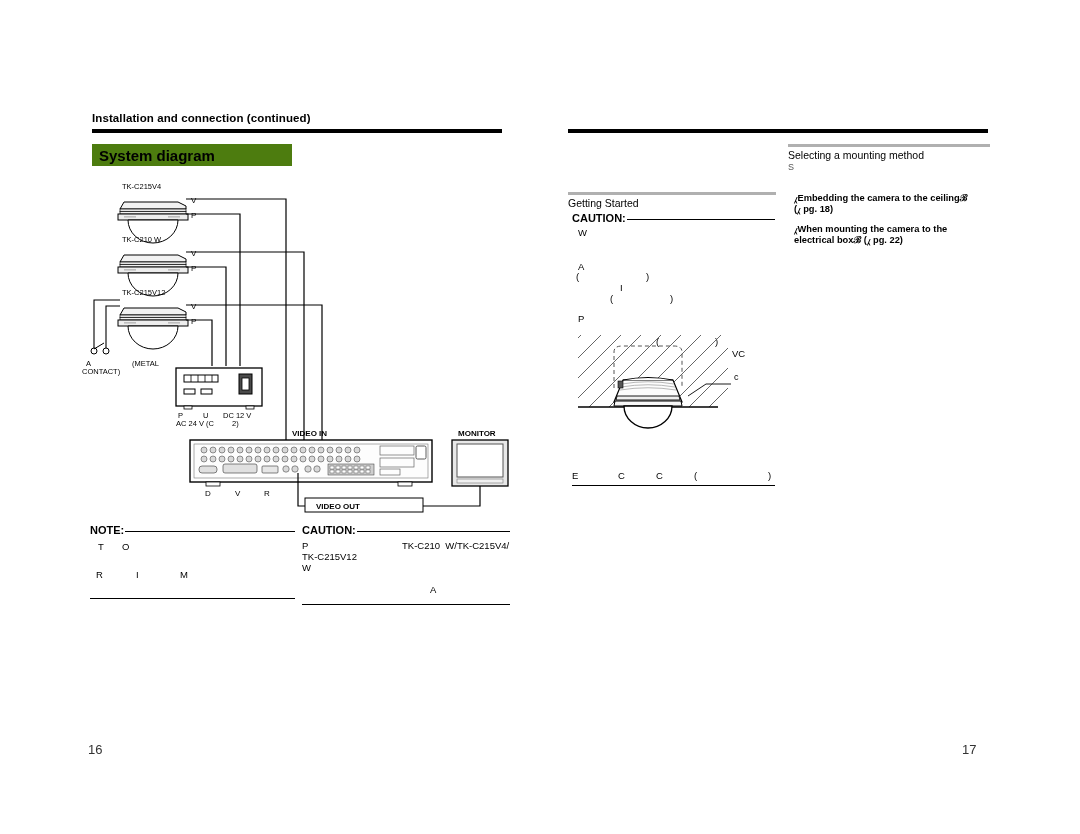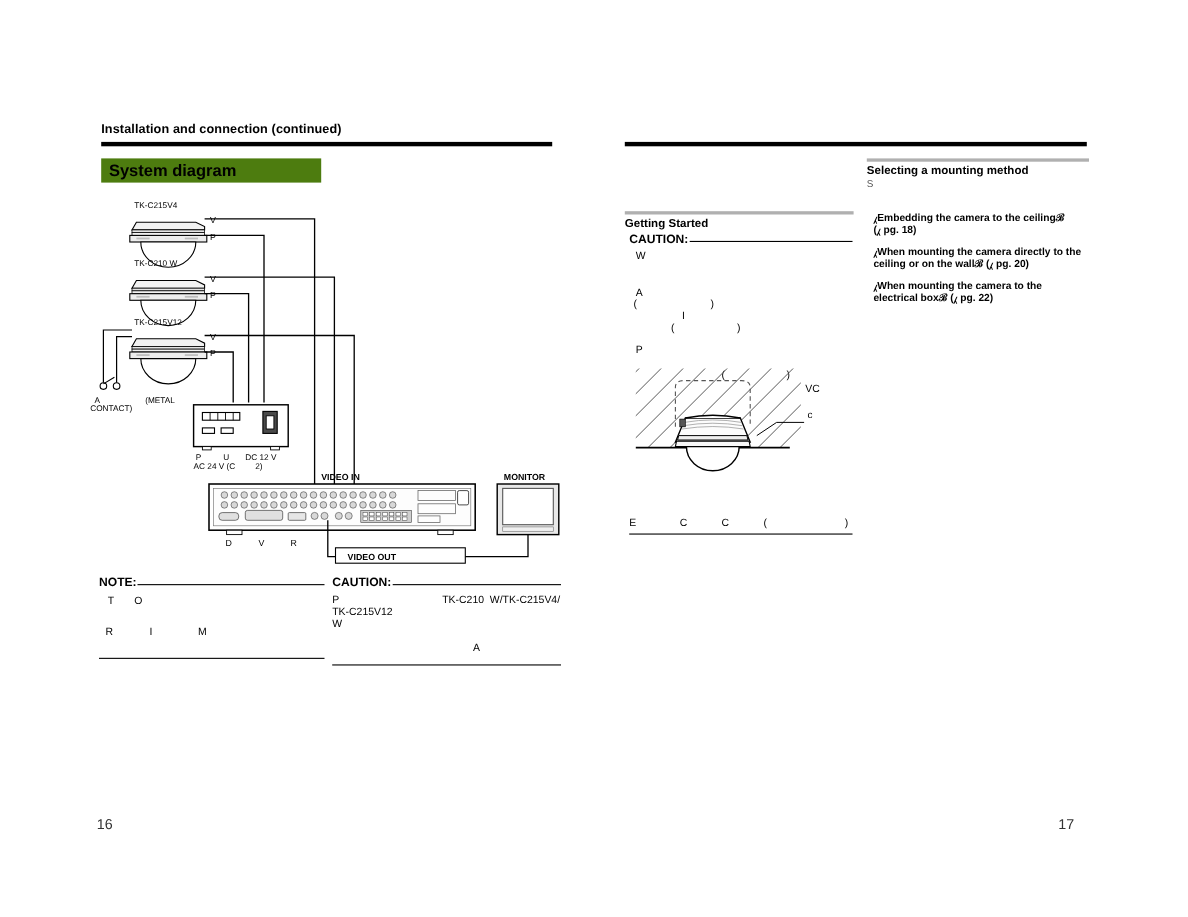--- a/index.html
+++ b/index.html
@@ -31,21 +31,21 @@
   #sys-band{left:92px;top:144px;width:200px;height:22px;}
   #sys-band .band-title{font-size:15px;font-weight:bold;padding-left:7px;}
 
   #mount-band{left:568px;top:140px;width:208px;height:36px;padding-left:7px;
               display:block;padding-top:4px;box-sizing:border-box;}
   #mount-band .band-title{font-size:13.5px;font-weight:bold;line-height:15px;display:block;}
 
   
   .sub-head{position:absolute;}
   .sub-head .bar{height:3px;background:#b0b0b0;width:100%;}
-  .sub-head .lbl{font-size:10.5px;font-weight:bold;margin-top:2px;display:block;}
+  .sub-head .lbl{font-size:10.5px;font-weight:normal;margin-top:2px;display:block;}
 
   #getting-started{left:568px;top:192px;width:208px;}
   #selecting-method{left:788px;top:144px;width:202px;}
   #selecting-method .sub{font-size:9px;color:#555;display:block;margin-top:1px;}
 
   
   .cn-block{position:absolute;}
   .cn-head{display:flex;align-items:center;}
   .cn-head .word{font-size:11px;font-weight:bold;white-space:nowrap;}
   .cn-head .hr{flex:1;height:1.5px;background:#000;margin-left:1px;margin-top:3px;}
@@ -379,23 +379,19 @@
     <span class="lbl">Selecting a mounting method</span>
     <span class="sub">S</span>
   </div>
 
   <div id="method-list" style="left:254px;">
     <div class="method-item">
       <div>⁁Embedding the camera to the ceilingℬ</div>
       <div>(⁁  pg. 18)</div>
     </div>
     <div class="method-item">
-      <div>⁁When mounting the camera directly to the</div>
-      <div>ceiling or on the wallℬ (⁁   pg. 20)</div>
-    </div>
-    <div class="method-item">
       <div>⁁When mounting the camera to the</div>
       <div>electrical boxℬ (⁁  pg. 22)</div>
     </div>
   </div>
 
   <div class="pagenum" id="pn-right" style="left:422px;">17</div>
 </div>
 
 </body></html>

